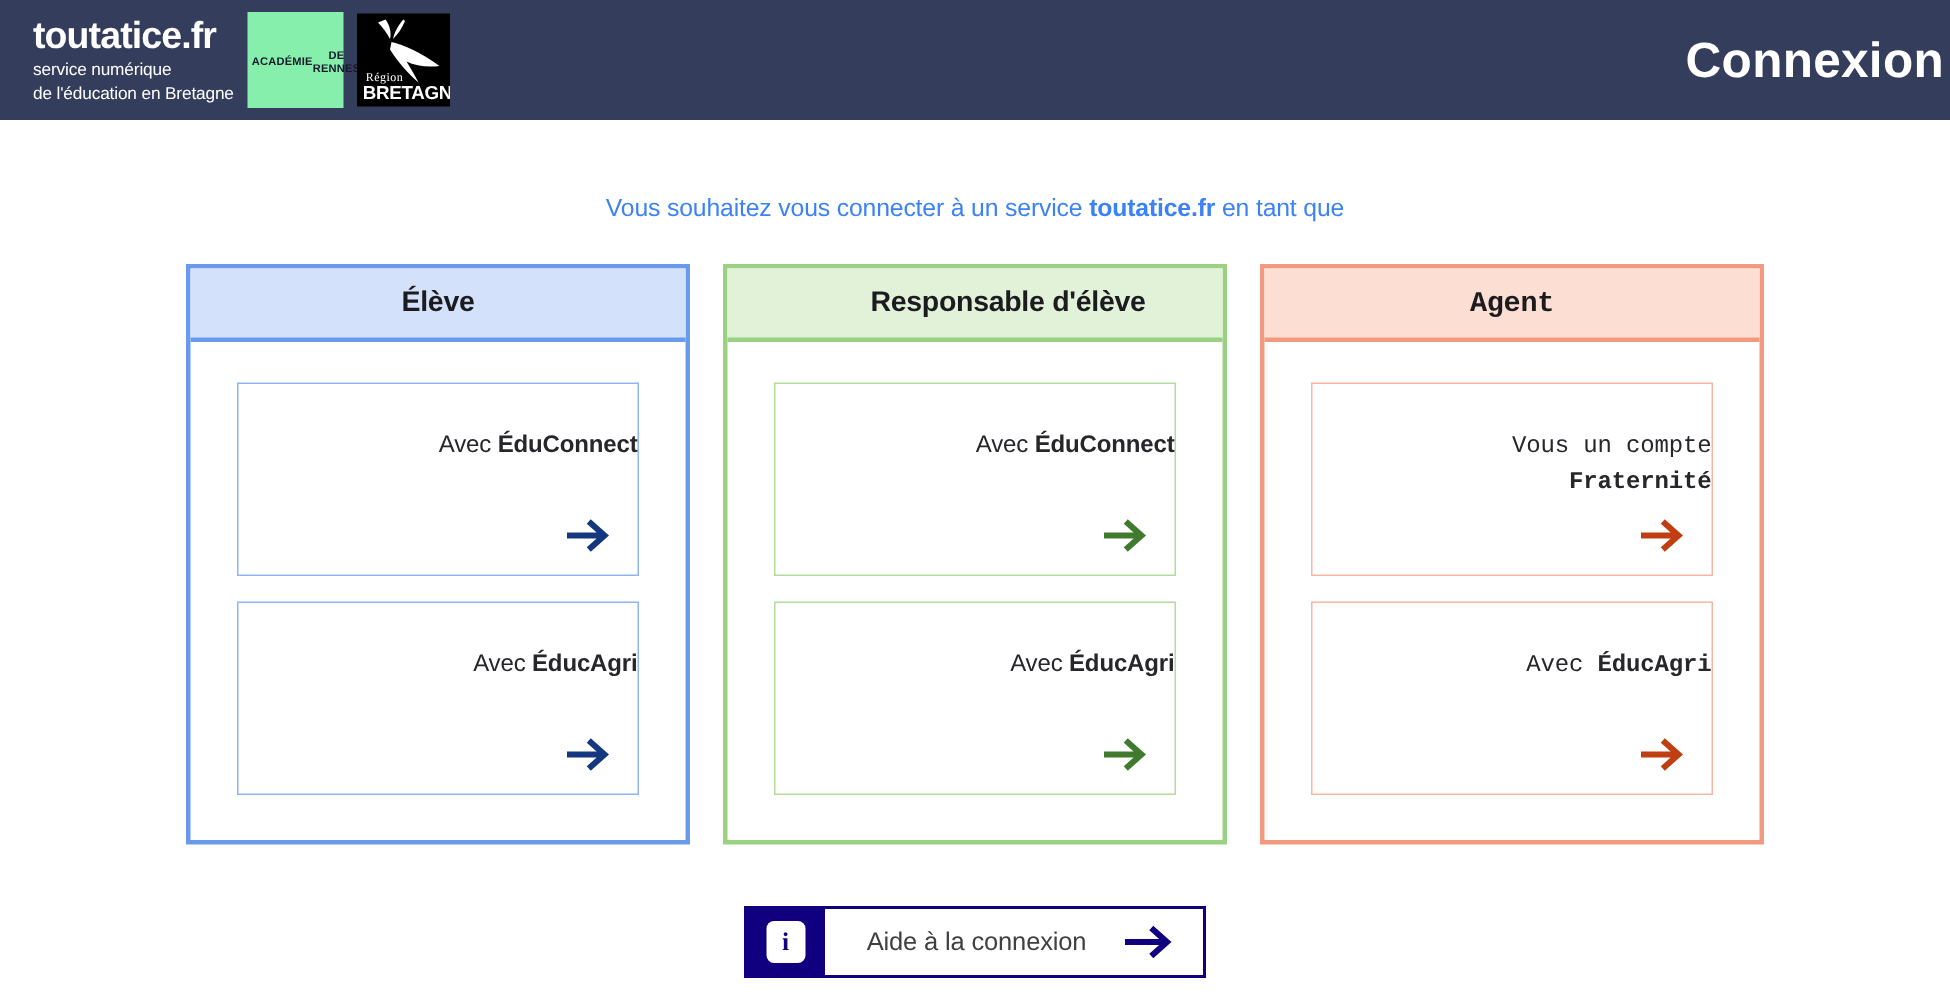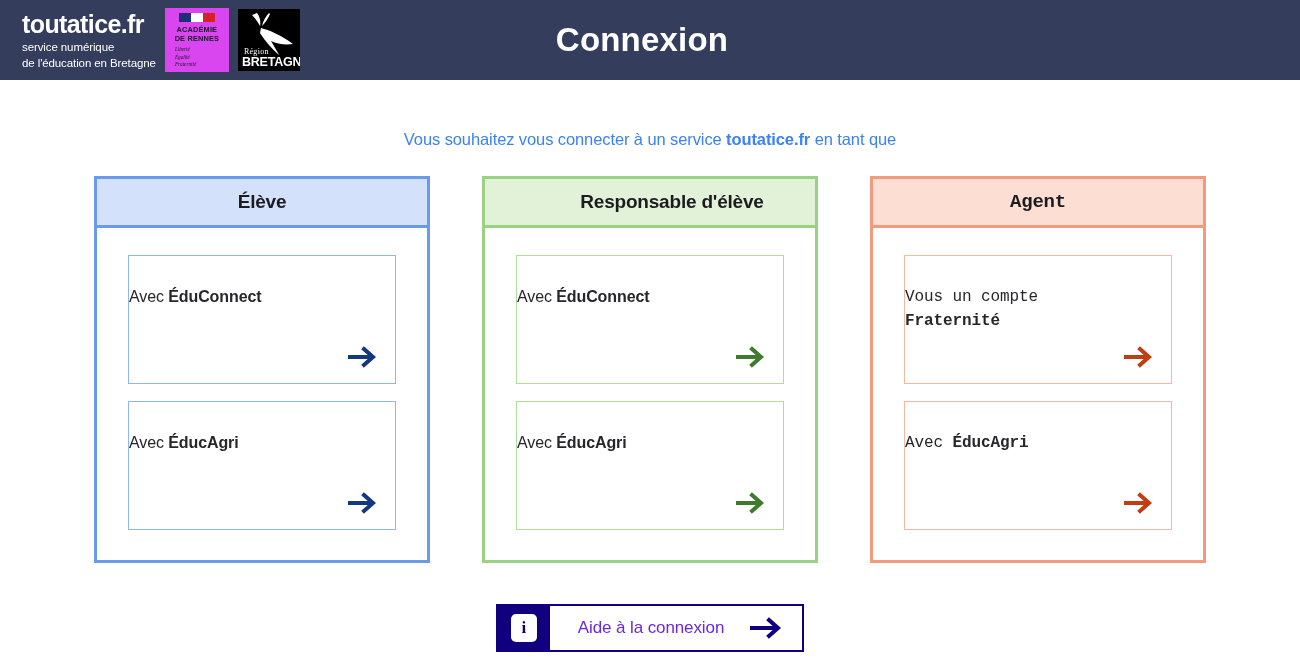--- a/index.html
+++ b/index.html
@@ -51,23 +51,23 @@
     font-size: 11.5px;
     display: block;
     line-height: 1.32;
     letter-spacing: -0.1px;
   }
 
   
   .logo-academie {
     width: 64px;
     height: 64px;
-    background: #d946ef;
-    display: flex;
-    flex-direction: column;
+    background: #86efac;
+    display: flex;
+    flex-direction: row;
     align-items: center;
     justify-content: flex-start;
     padding: 5px 3px 3px;
   }
   .flag-marianne {
     width: 36px;
     height: 13px;
     display: flex;
     margin-bottom: 3px;
   }
@@ -117,43 +117,43 @@
     left: 4px;
     bottom: 2px;
     color: #ffffff;
     font-size: 12.5px;
     font-weight: bold;
     letter-spacing: -0.2px;
   }
 
   .page-title {
     position: absolute;
-    left: 0; right: 16px;
-    text-align: center;
+    left: 0; right: 4px;
+    text-align: right;
     color: #ffffff;
     font-size: 33px;
     font-weight: bold;
     letter-spacing: 0.2px;
   }
 
   
   .intro {
     text-align: center;
     font-size: 16.5px;
     color: #3b82f6;
     margin-top: 50px;
     letter-spacing: -0.1px;
   }
   .intro b { font-weight: bold; }
 
   
   .cards {
     display: flex;
     justify-content: center;
-    gap: 52px;
+    gap: 22px;
     margin-top: 27px;
   }
 
   .card {
     width: 336px;
     height: 387px;
     border: 3px solid;
     display: flex;
     flex-direction: column;
     background: #ffffff;
@@ -178,21 +178,21 @@
     flex-direction: column;
     gap: 17px;
   }
 
   .option {
     height: 129px;
     border: 1px solid;
     background: #ffffff;
     position: relative;
     padding-top: 29px;
-    text-align: left;
+    text-align: right;
     cursor: pointer;
   }
   .option-label {
     font-size: 16px;
     color: #26262b;
     line-height: 1.5;
     letter-spacing: -0.1px;
   }
   .option-label b { font-weight: bold; }
 
@@ -249,21 +249,21 @@
     color: #100080;
     font-size: 17px;
     font-weight: bold;
     font-family: "Liberation Serif", serif;
   }
   .help-label {
     display: flex;
     align-items: center;
     padding: 0 26px 0 28px;
     font-size: 17px;
-    color: #6d28d9;
+    color: #404040;
     letter-spacing: -0.1px;
   }
   .help-arrow {
     display: flex;
     align-items: center;
     padding-right: 18px;
   }
 </style>
 </head>
 <body>

